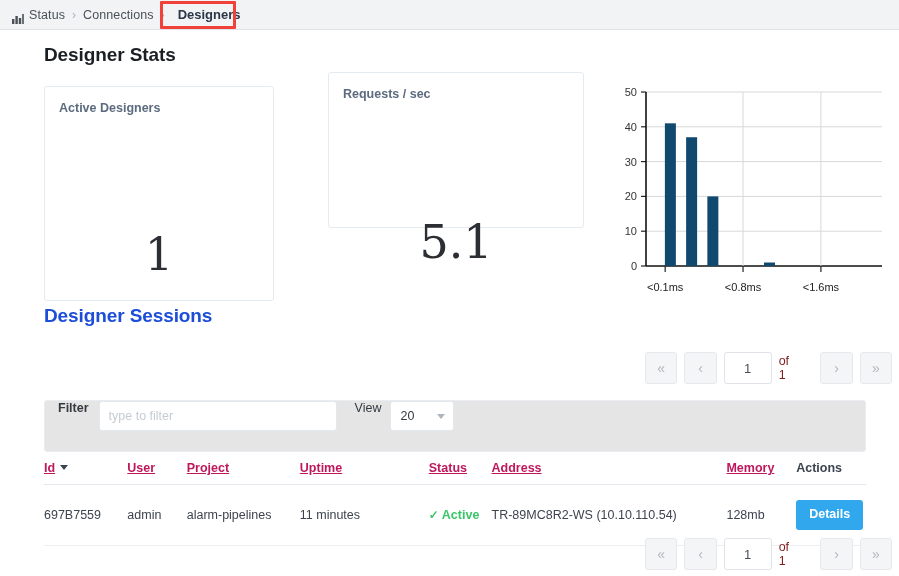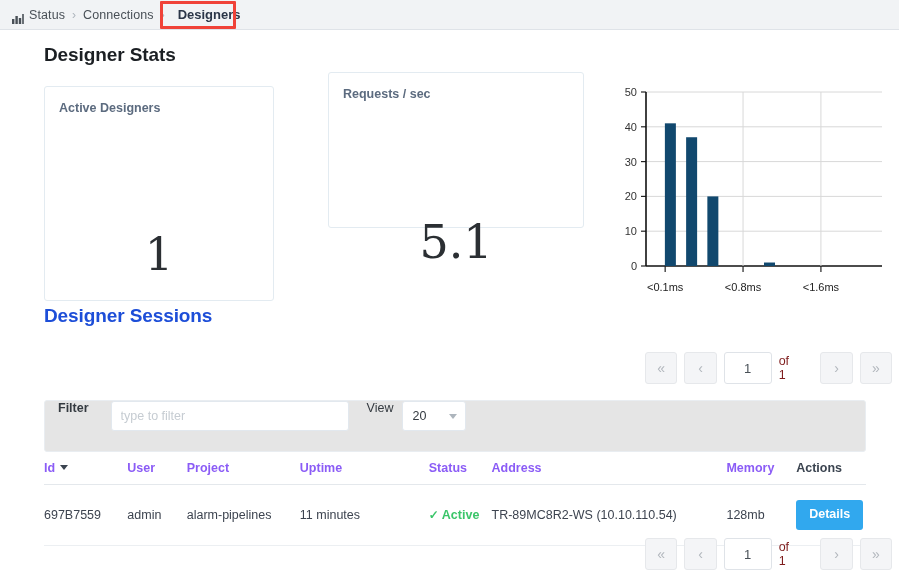--- a/index.html
+++ b/index.html
@@ -141,21 +141,20 @@
   }
   .filter-input {
     width: 238px; height: 30px;
     border: 1px solid #e2e8ee;
     border-radius: 3px;
     background: #fff;
     padding: 0 9px;
     font-size: 12.5px;
     font-family: "Liberation Sans", sans-serif;
     color: #495057;
-    margin-left: 12px;
   }
   .filter-input::placeholder { color: #c6ccd2; }
   .view-label {
     font-size: 12.5px; font-weight: normal;
     color: #343a40;
     margin-left: 18px; margin-right: 9px;
   }
   .view-select {
     position: relative;
     width: 64px; height: 30px;
@@ -184,21 +183,22 @@
   .tbl th {
     text-align: left;
     font-size: 12.5px;
     font-weight: bold;
     color: #3b4450;
     padding: 9px 0 9px 0;
     border-bottom: 1px solid #e4e8ec;
     white-space: nowrap;
   }
   .tbl th .sortable {
-    color: #8b5cf6;
+    text-decoration: underline;
+    color: #be185d;
   }
   .sort-caret {
     display: inline-block;
     margin-left: 5px;
     width: 0; height: 0;
     border-left: 4.5px solid transparent;
     border-right: 4.5px solid transparent;
     border-top: 5.5px solid #3b4450;
     position: relative; top: -2px;
   }

